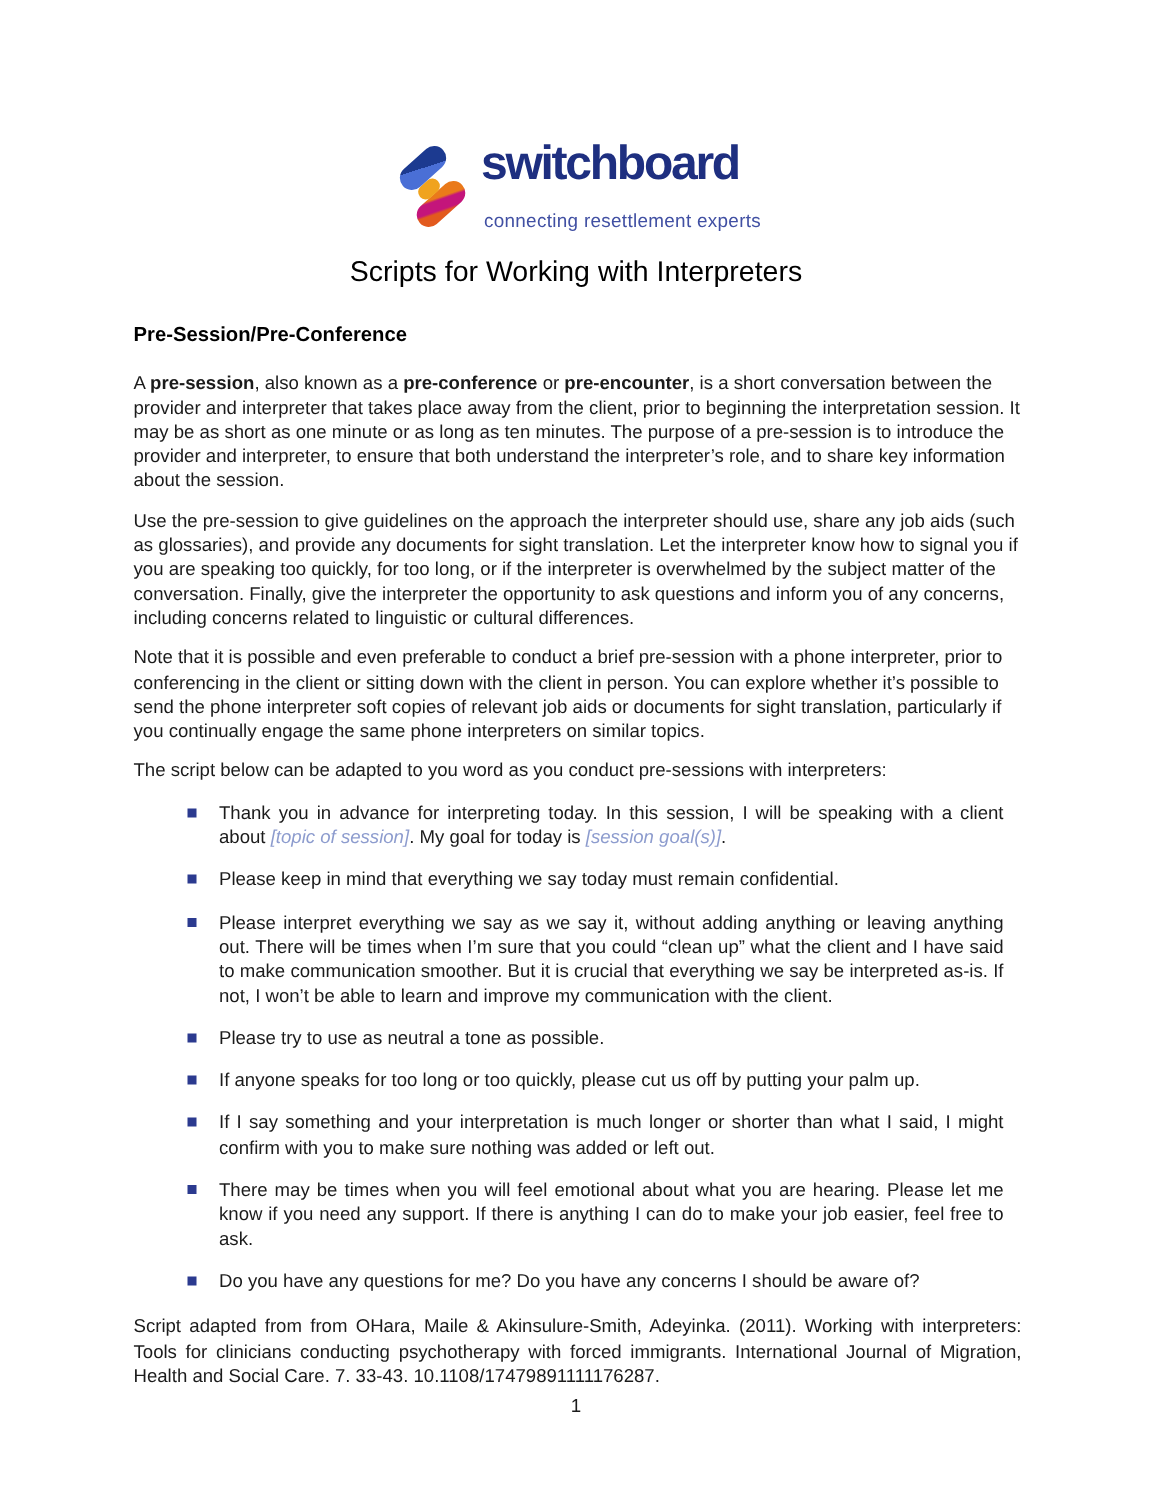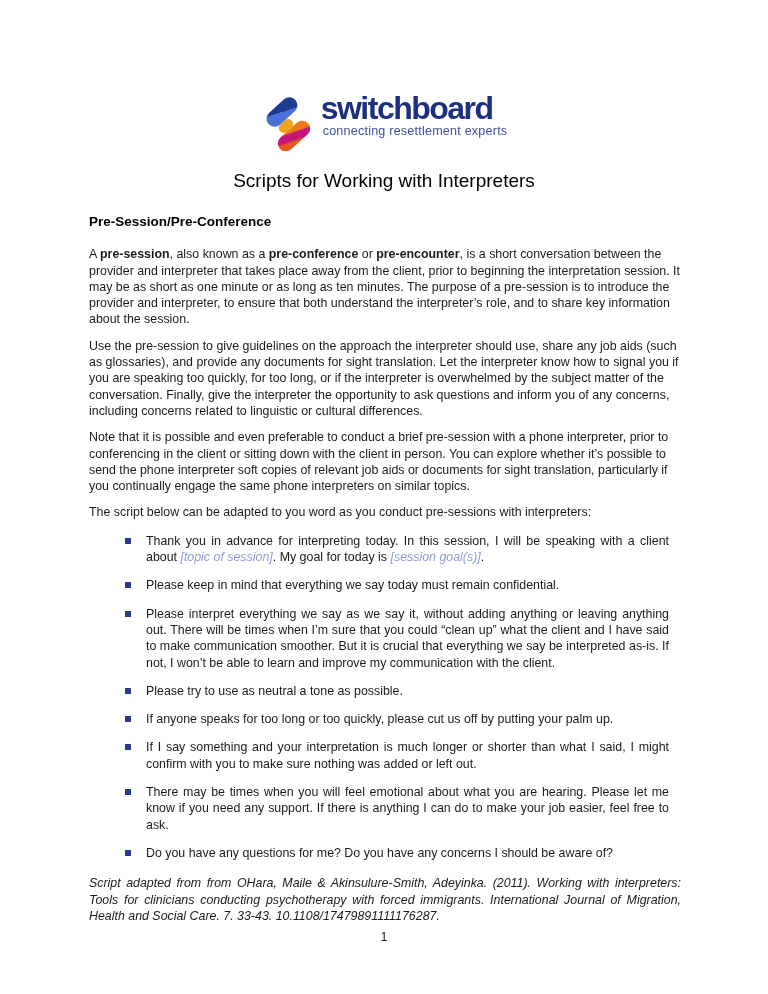--- a/index.html
+++ b/index.html
@@ -20,21 +20,21 @@
     gap:6px;
   }
   .logo-icon{display:block;margin-top:2px;}
   .logo-text{display:flex;flex-direction:column;align-items:flex-start;}
   .brand{
     font-size:32px;font-weight:bold;letter-spacing:-1.5px;
     color:#1e2f80;line-height:30px;
   }
   .tagline{
     font-size:12.6px;color:#4150a3;letter-spacing:0.2px;
-    line-height:14px;margin-top:1px;padding-left:2px;
+    line-height:14px;margin-top:17px;padding-left:2px;
   }
   
   h1.title{
     margin:17px 0 0 0;
     text-align:center;
     font-size:19px;font-weight:normal;color:#000;
   }
   .content{
     width:592px;
     margin:22px 0 0 89px;
@@ -59,21 +59,20 @@
     margin:12px;
   }
   ul.script li::before{
     content:"";
     position:absolute;left:0;top:5px;
     width:6px;height:6px;
     background:#2b3a8f;
   }
   .citation{
     margin-top:14px;
-    font-style:italic;
     text-align:justify;
   }
   .page-number{
     position:absolute;
     left:0;right:0;top:930px;
     text-align:center;
     font-size:12.5px;color:#1b1b1b;
   }
 </style>
 </head>

